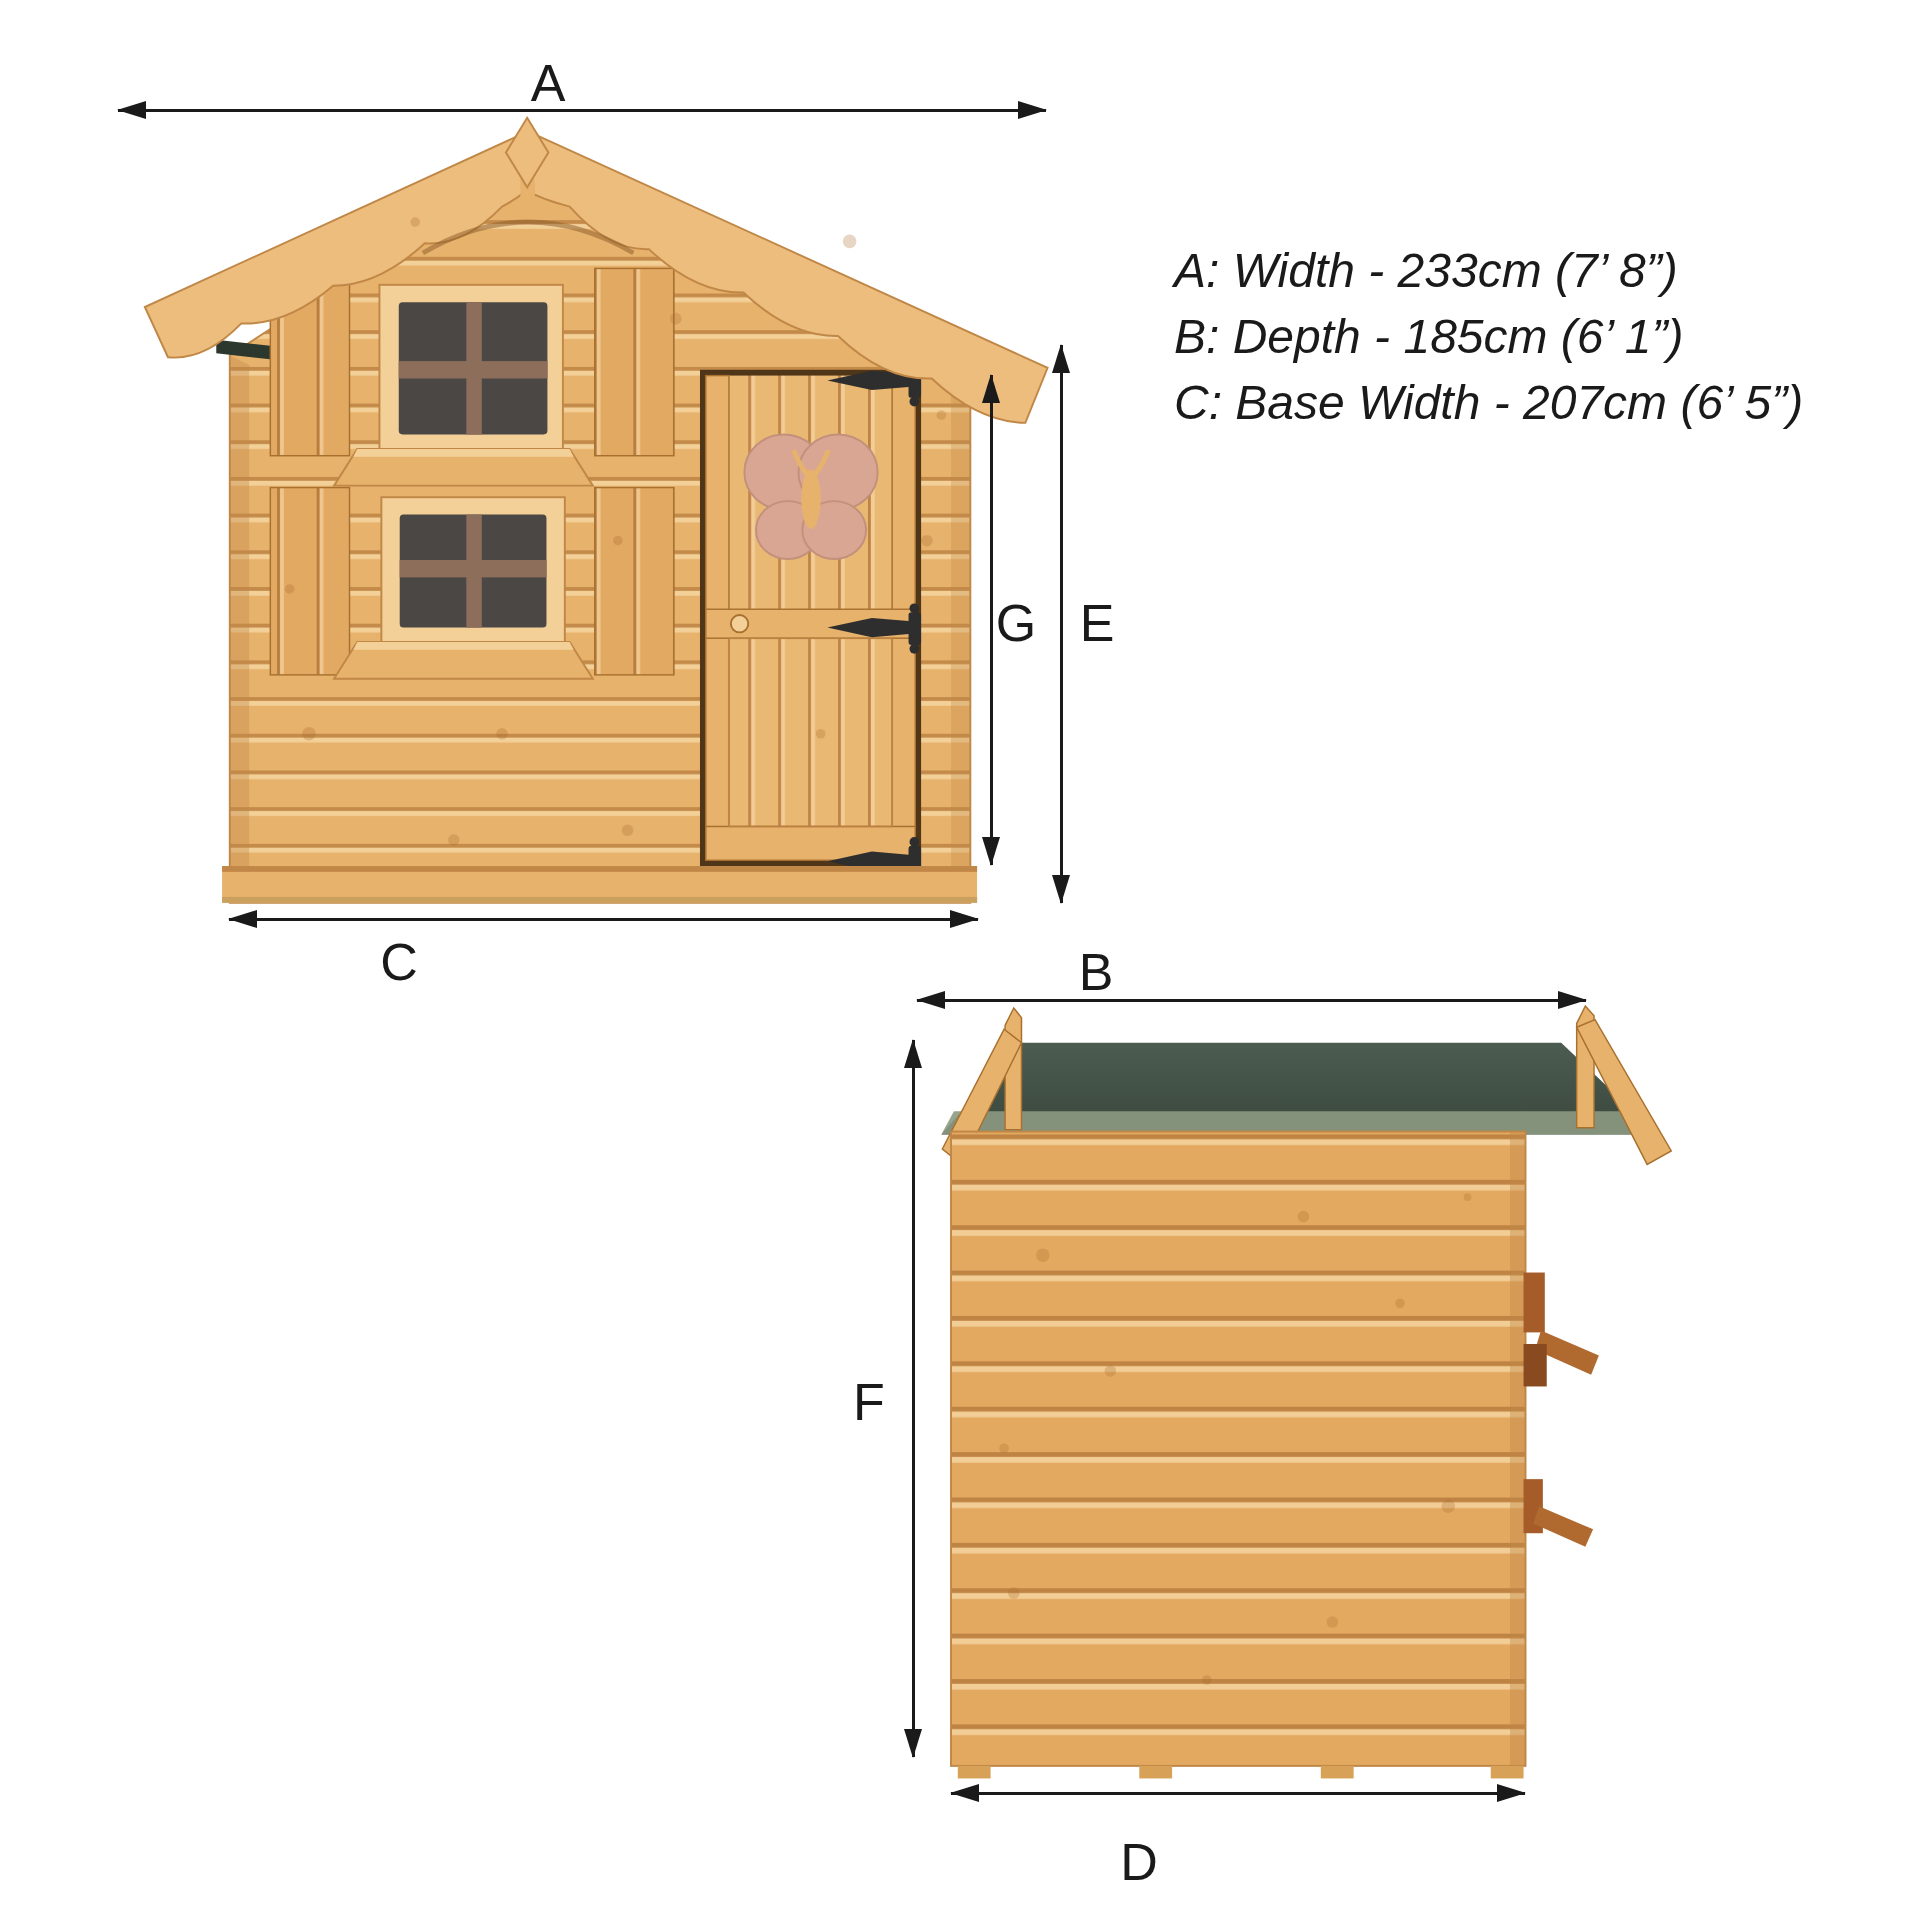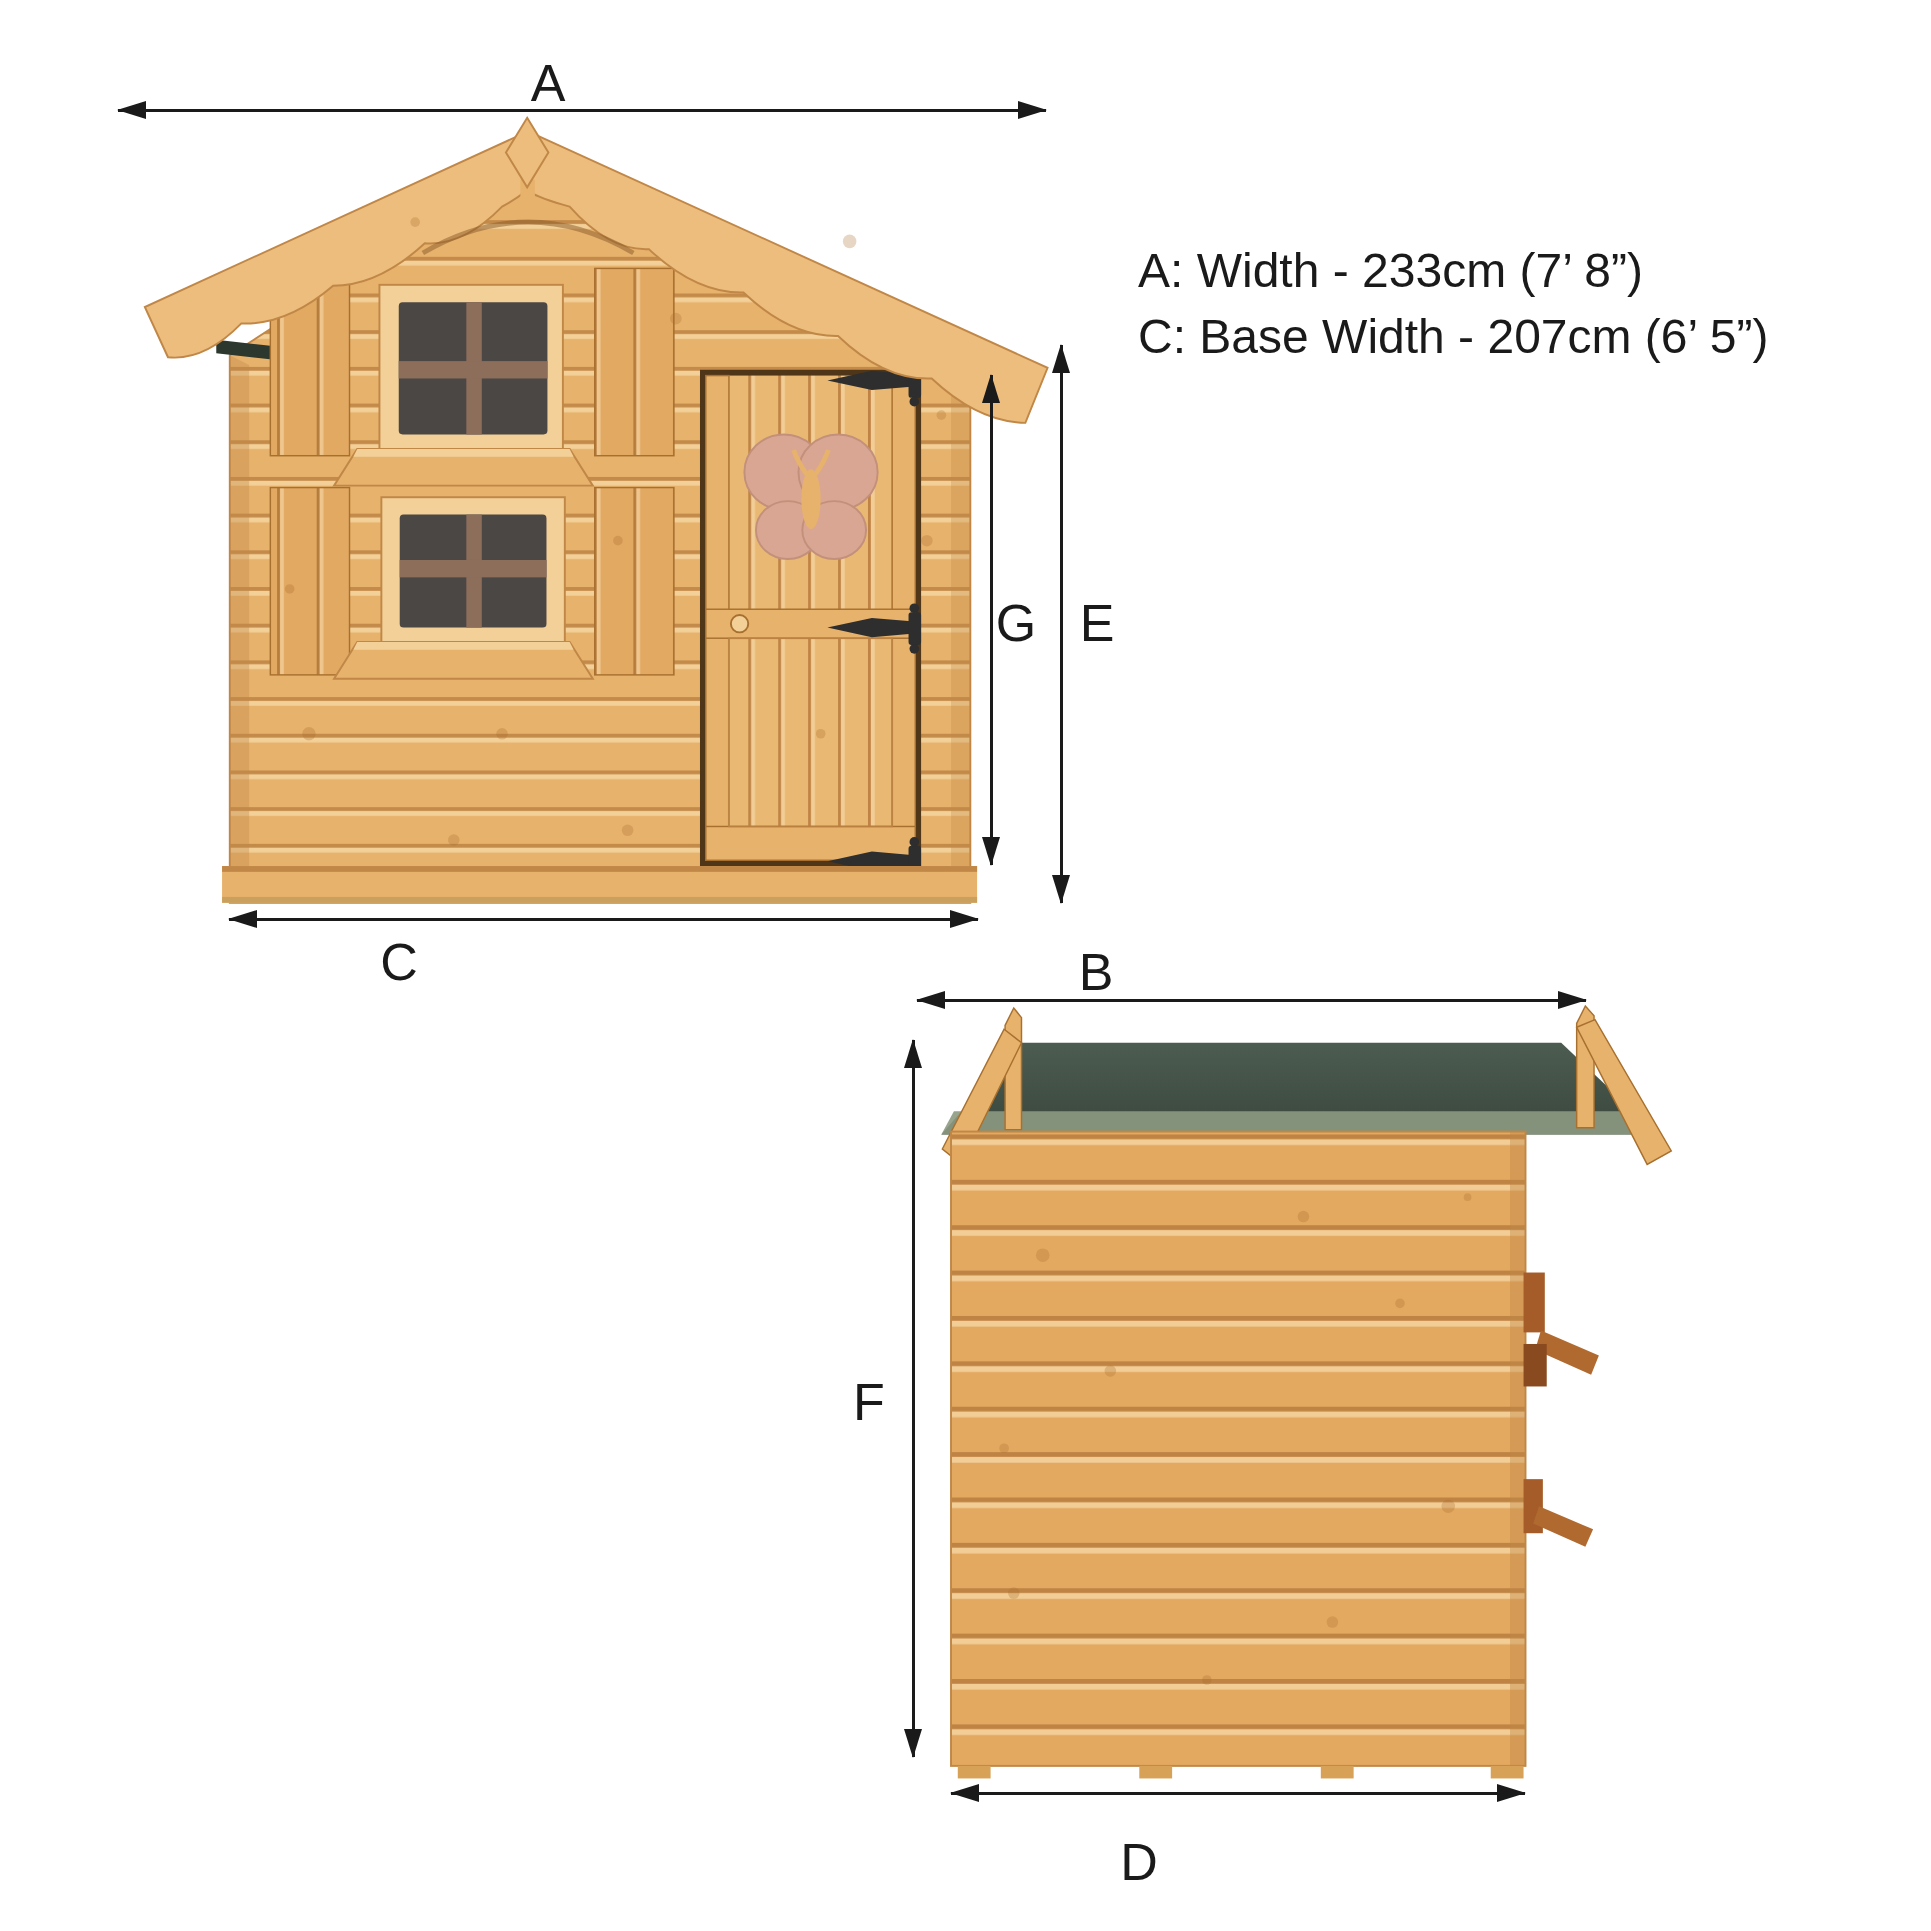--- a/index.html
+++ b/index.html
@@ -20,22 +20,22 @@
   .varrow::before{content:"";position:absolute;top:-1px;left:50%;transform:translateX(-50%);
     width:0;height:0;border-left:9.7px solid transparent;border-right:9.7px solid transparent;
     border-bottom:29px solid var(--ink,#1a1a1a);}
   .varrow::after{content:"";position:absolute;bottom:-1px;left:50%;transform:translateX(-50%);
     width:0;height:0;border-left:9.7px solid transparent;border-right:9.7px solid transparent;
     border-top:29px solid var(--ink,#1a1a1a);}
 
   .dim{position:absolute;transform:translate(-50%,-50%);font-size:52px;line-height:1;
        color:var(--ink,#1a1a1a);}
 
-  .legend{position:absolute;left:1138px;top:238px;font-size:48px;line-height:66px;
-          white-space:nowrap;color:var(--ink,#1a1a1a);}
+  .legend{position:absolute;left:1174px;top:238px;font-size:48px;line-height:66px;
+          white-space:nowrap;color:var(--ink,#1a1a1a);font-style:italic;}
 
   
   .wood{fill:var(--wood,#e7b26c);}
   .woodl{fill:var(--wood-light,#f3d098);}
   .woodd{fill:var(--wood-dark,#c08747);}
   .roofb{fill:var(--roof-board,#ecbd7d);}
   .glass{fill:var(--glass,#4b4745);}
   .glz{fill:var(--glazing,#8d6e5b);}
   .pink{fill:var(--butterfly,#d9a693);}
   .hng{fill:var(--hinge,#2e2e2e);}
@@ -237,17 +237,18 @@
   <span class="dim" style="left:548px;top:83px;">A</span>
   <span class="dim" style="left:399px;top:962px;">C</span>
   <span class="dim" style="left:1016px;top:623px;">G</span>
   <span class="dim" style="left:1097px;top:623px;">E</span>
   <span class="dim" style="left:1096px;top:972px;">B</span>
   <span class="dim" style="left:869px;top:1402px;">F</span>
   <span class="dim" style="left:1139px;top:1862px;">D</span>
 
   <div class="legend">
     <div>A: Width - 233cm (7’ 8”)</div>
+    <div>B: Depth - 185cm (6’ 1”)</div>
     <div>C: Base Width - 207cm (6’ 5”)</div>
   </div>
 
 </div>
 
 
 </body></html>

